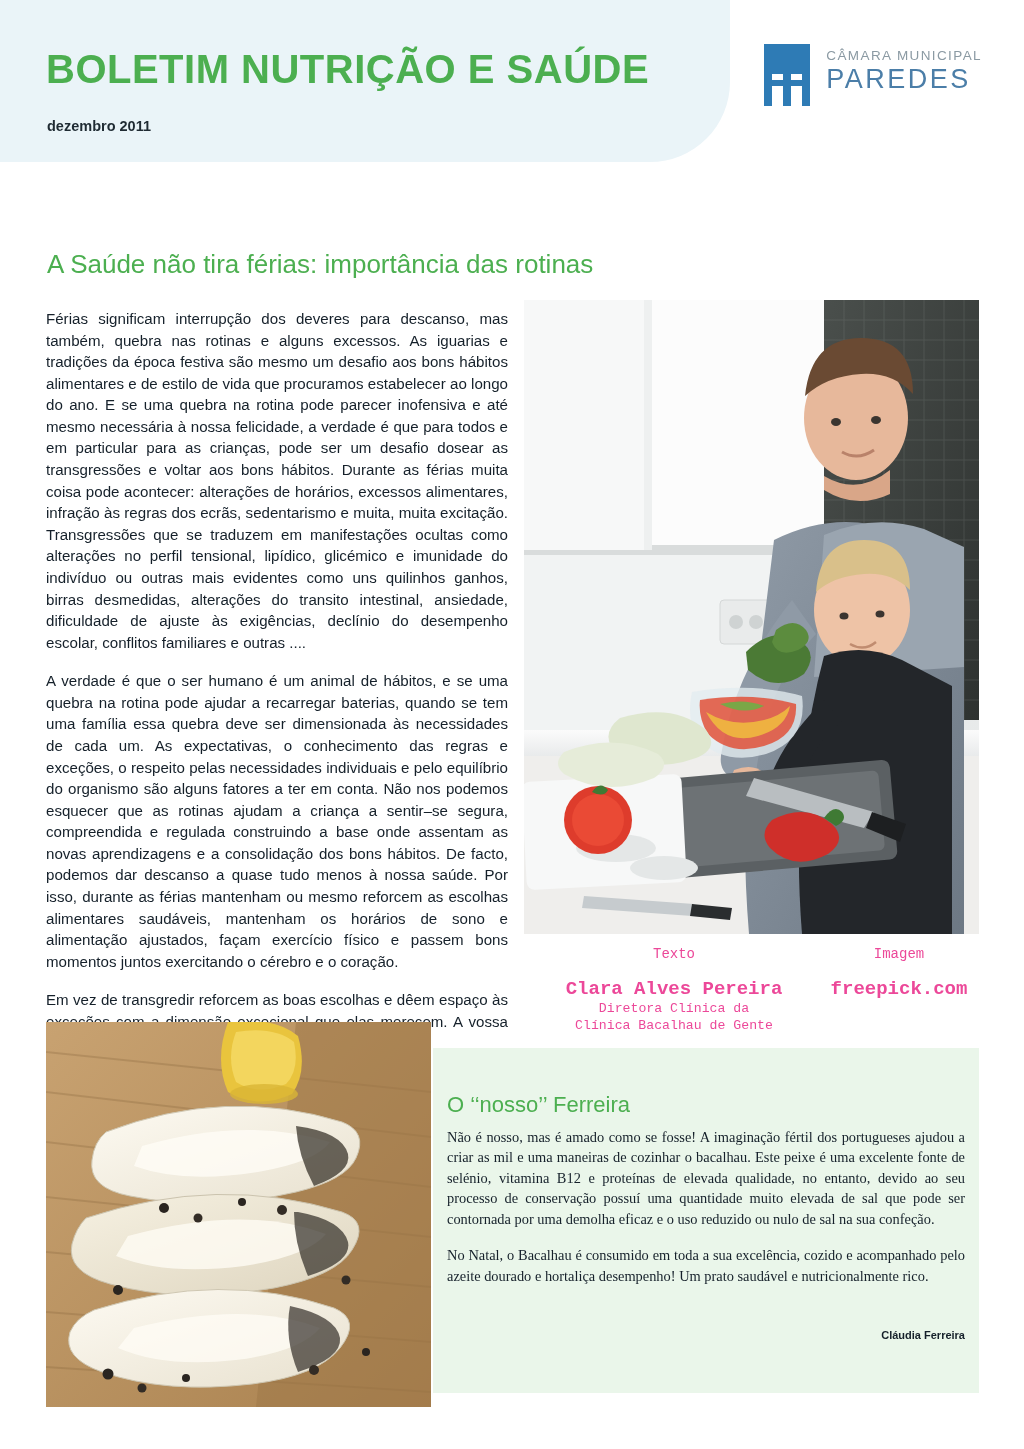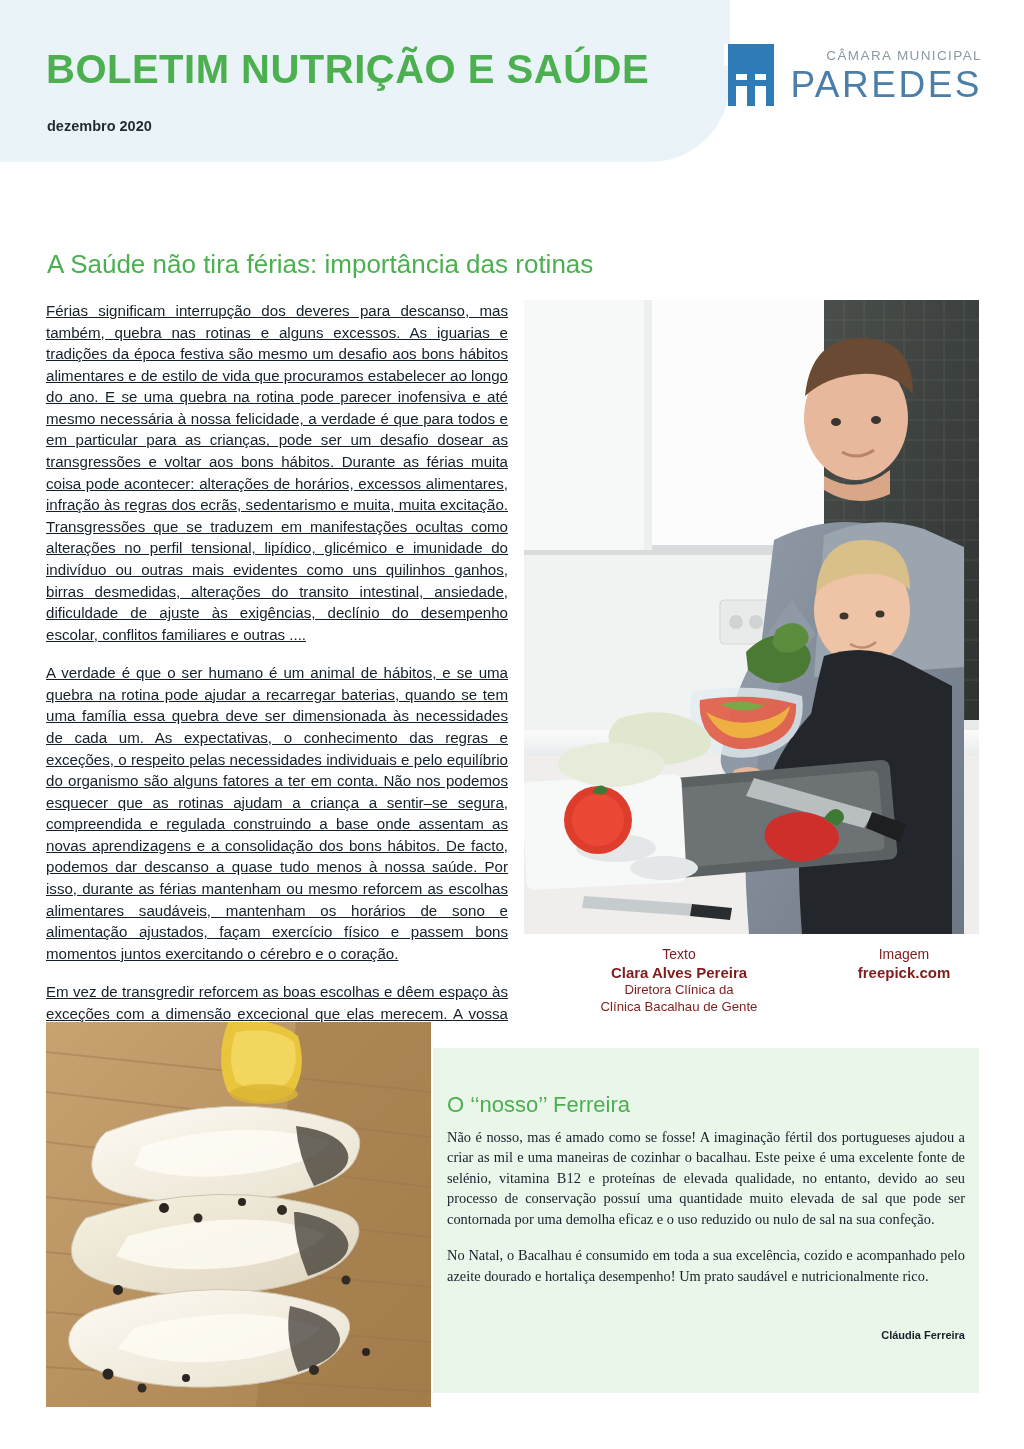--- a/index.html
+++ b/index.html
@@ -75,21 +75,21 @@
   .logo-mark .leg3 { left: 42px; top: 30px; width: 8px; height: 32px; }
   .logo-mark .rail { left: 4px; top: 36px; width: 46px; height: 6px; }
   .logo-text { margin-left: 12px; padding-top: 4px; }
   .logo-line1 {
     font-size: 13.5px;
     letter-spacing: 1.4px;
     color: #8b9aa3;
     text-align: right;
   }
   .logo-line2 {
-    font-size: 37px;
+    font-size: 27px;
     letter-spacing: 2.5px;
     color: #4b7ea8;
     margin-top: 1px;
   }
 
   
   .a1-title {
     position: absolute;
     left: 47px; top: 249px;
     font-size: 26px;
@@ -99,47 +99,48 @@
   }
   .a1-col {
     position: absolute;
     left: 46px; top: 300px;
     width: 462px;
     font-size: 15.1px;
     line-height: 1.43;
     color: #15202a;
     text-align: justify;
   }
-  .a1-col p { margin: 0 0 17px 0; text-decoration: underline; }
+  .a1-col p { margin: 8px 0 17px 0; }
   .a1-col p:last-child { margin-bottom: 0; }
 
   
   .photo1 {
     position: absolute;
     left: 524px; top: 300px;
     width: 455px;
     height: 634px;
     overflow: hidden;
     background: #cfd6d8;
   }
 
   
   .credits {
     position: absolute;
     left: 524px; top: 946px;
     width: 455px;
     display: flex;
-    justify-content: flex-end;
-    color: #7f1d1d;
+    justify-content: flex-start;
+    color: #ec4899;
+    font-family: Liberation Mono, monospace;
   }
   .credit-block { text-align: center; }
   .credit-block.texto { width: 300px; }
   .credit-block.imagem { width: 150px; }
   .credit-label { font-size: 14px; }
-  .credit-name { font-size: 15px; font-weight: bold; margin-top: 2px; }
+  .credit-name { font-size: 19px; font-weight: bold; margin-top: 16px; }
   .credit-sub { font-size: 13.2px; line-height: 1.2; margin-top: 1px; }
 
   
   .a2-panel {
     position: absolute;
     left: 433px; top: 1048px;
     width: 546px;
     height: 345px;
     background: #eaf6ea;
   }
@@ -179,21 +180,21 @@
   }
 
   svg { display: block; }
 </style>
 </head>
 <body>
 
 <div class="header">
   <div class="header-bg"></div>
   <div class="header-title">BOLETIM NUTRIÇÃO E SAÚDE</div>
-  <div class="header-date">dezembro 2020</div>
+  <div class="header-date">dezembro 2011</div>
 
   <div class="logo">
     <div class="logo-mark">
       <div class="bar top"></div>
       <div class="notch"></div>
       <div class="bar rail"></div>
       <div class="bar leg1"></div>
       <div class="bar leg2"></div>
       <div class="bar leg3"></div>
     </div>

